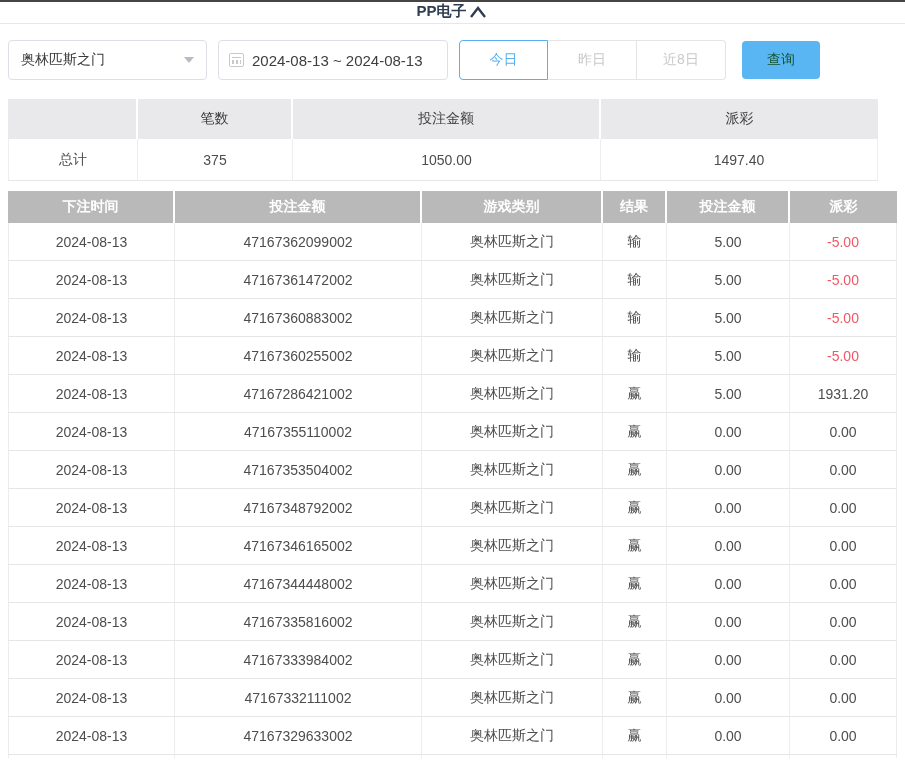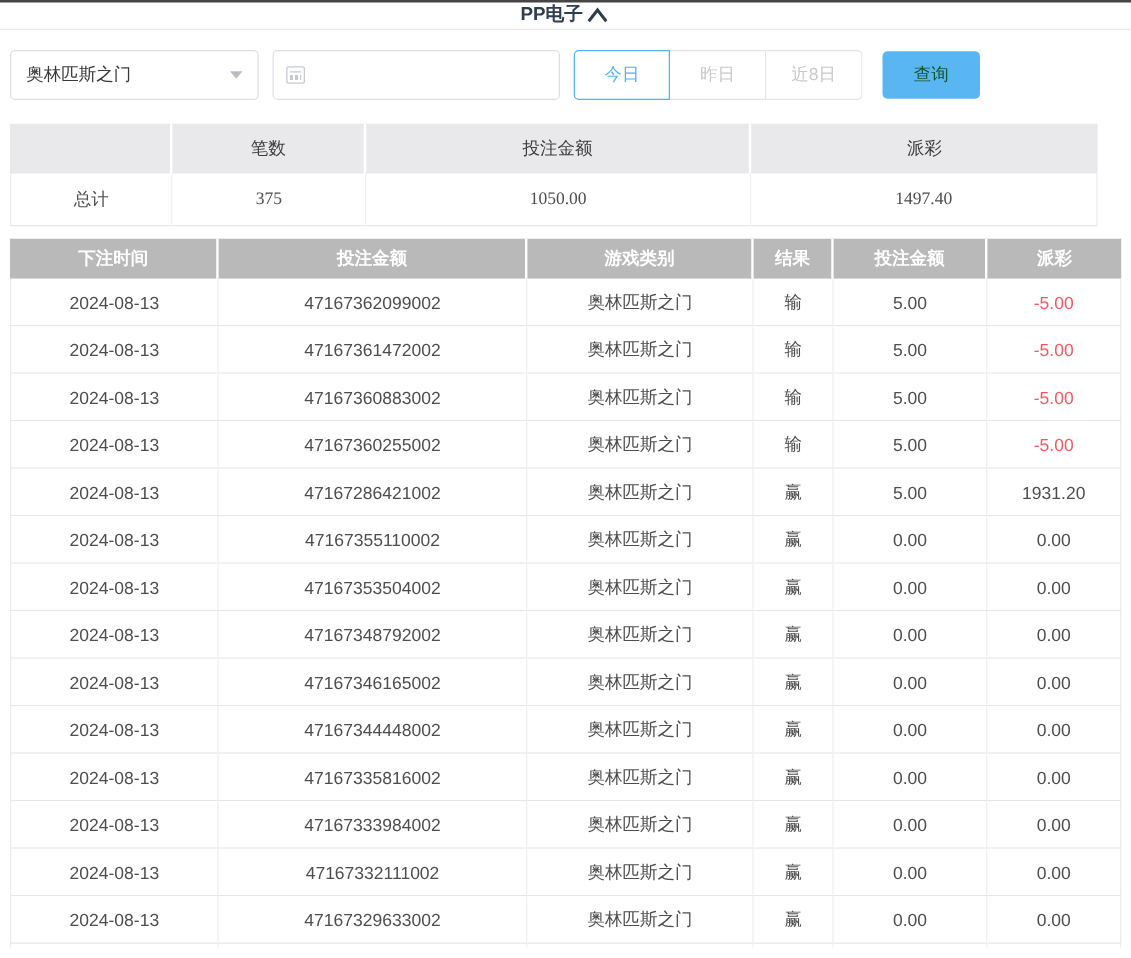--- a/index.html
+++ b/index.html
@@ -15,30 +15,30 @@
 
   
   .controls { display:flex; align-items:center; margin-top:16px; height:40px; }
   .game-select { width:199px; height:40px; border:1px solid #dcdfe6; border-radius:4px; display:flex; align-items:center; justify-content:space-between; padding:0 12px; font-size:14px; color:#3a3a3a; cursor:pointer; background:#fff; }
   .select-caret { width:0; height:0; border-left:5px solid transparent; border-right:5px solid transparent; border-top:6px solid #b8bcc2; }
   .date-input { width:230px; height:40px; border:1px solid #dcdfe6; border-radius:4px; display:flex; align-items:center; margin-left:11px; padding:0 10px; font-size:15px; color:#3e3e3e; background:#fff; cursor:pointer; }
   .cal-icon { width:15px; height:14px; border:1px solid #c6cad0; border-radius:2px; position:relative; margin-right:8px; flex:0 0 auto; }
   .cal-icon::before { content:""; position:absolute; left:2px; right:2px; top:3px; height:1px; background:#c6cad0; }
   .cal-icon::after { content:""; position:absolute; left:2px; top:6px; width:9px; height:4px; background:repeating-linear-gradient(90deg,#c6cad0 0 2px,transparent 2px 4px); }
   .btn-group { display:flex; margin-left:11px; height:40px; }
-  .seg-btn { width:77px; height:40px; background:#fff; border:1px solid #e4e4e4; border-left-width:0; font-size:14px; color:#c9c9c9; display:flex; align-items:center; justify-content:center; cursor:pointer; }
+  .seg-btn { width:89px; height:40px; background:#fff; border:1px solid #e4e4e4; border-left-width:0; font-size:14px; color:#c9c9c9; display:flex; align-items:center; justify-content:center; cursor:pointer; }
   .seg-btn.first { border-left-width:1px; border-radius:4px 0 0 4px; }
   .seg-btn.last { border-radius:0 4px 4px 0; }
   .seg-btn.active { border:1px solid #56b0f0; color:#56b0f0; }
   .query-btn { width:78px; height:38px; margin-left:16px; background:#5ab6f2; color:#14532d; font-size:14px; border:none; border-radius:4px; display:flex; align-items:center; justify-content:center; cursor:pointer; }
 
   
   .summary { margin-top:19px; }
   .srow { display:flex; }
-  .scell { display:flex; align-items:center; justify-content:center; font-size:14px;font-family:Liberation Serif, serif; }
+  .scell { display:flex; align-items:center; justify-content:center; font-size:14px; }
   .srow.head .scell { background:#e9e9eb; height:40px; color:#3c3c3c; border-right:2px solid #fff; }
   .srow.head .scell:last-child { border-right:none; }
   .srow.data .scell { height:42px; background:#fff; border-bottom:1px solid #e6e6e6; border-right:1px solid #eeeeee; color:#4d4d4d; }
   .srow.data .scell:first-child { border-left:1px solid #eeeeee; }
   .srow.data .scell:last-child { border-right:1px solid #eeeeee; }
   .sc0 { width:130px; } .sc1 { width:155px; } .sc2 { width:308px; } .sc3 { width:277px; }
 
   
   .bet-table { margin-top:10px; }
   .thead { display:flex; }
@@ -66,20 +66,21 @@
     </span>
   </div>
 
   <div class="controls">
     <div class="game-select">
       <span>奥林匹斯之门</span>
       <span class="select-caret"></span>
     </div>
     <div class="date-input">
       <span class="cal-icon"></span>
+      <span>2024-08-13 ~ 2024-08-13</span>
     </div>
     <div class="btn-group">
       <div class="seg-btn first active">今日</div>
       <div class="seg-btn">昨日</div>
       <div class="seg-btn last">近8日</div>
     </div>
     <button class="query-btn">查询</button>
   </div>
 
   <div class="summary">

